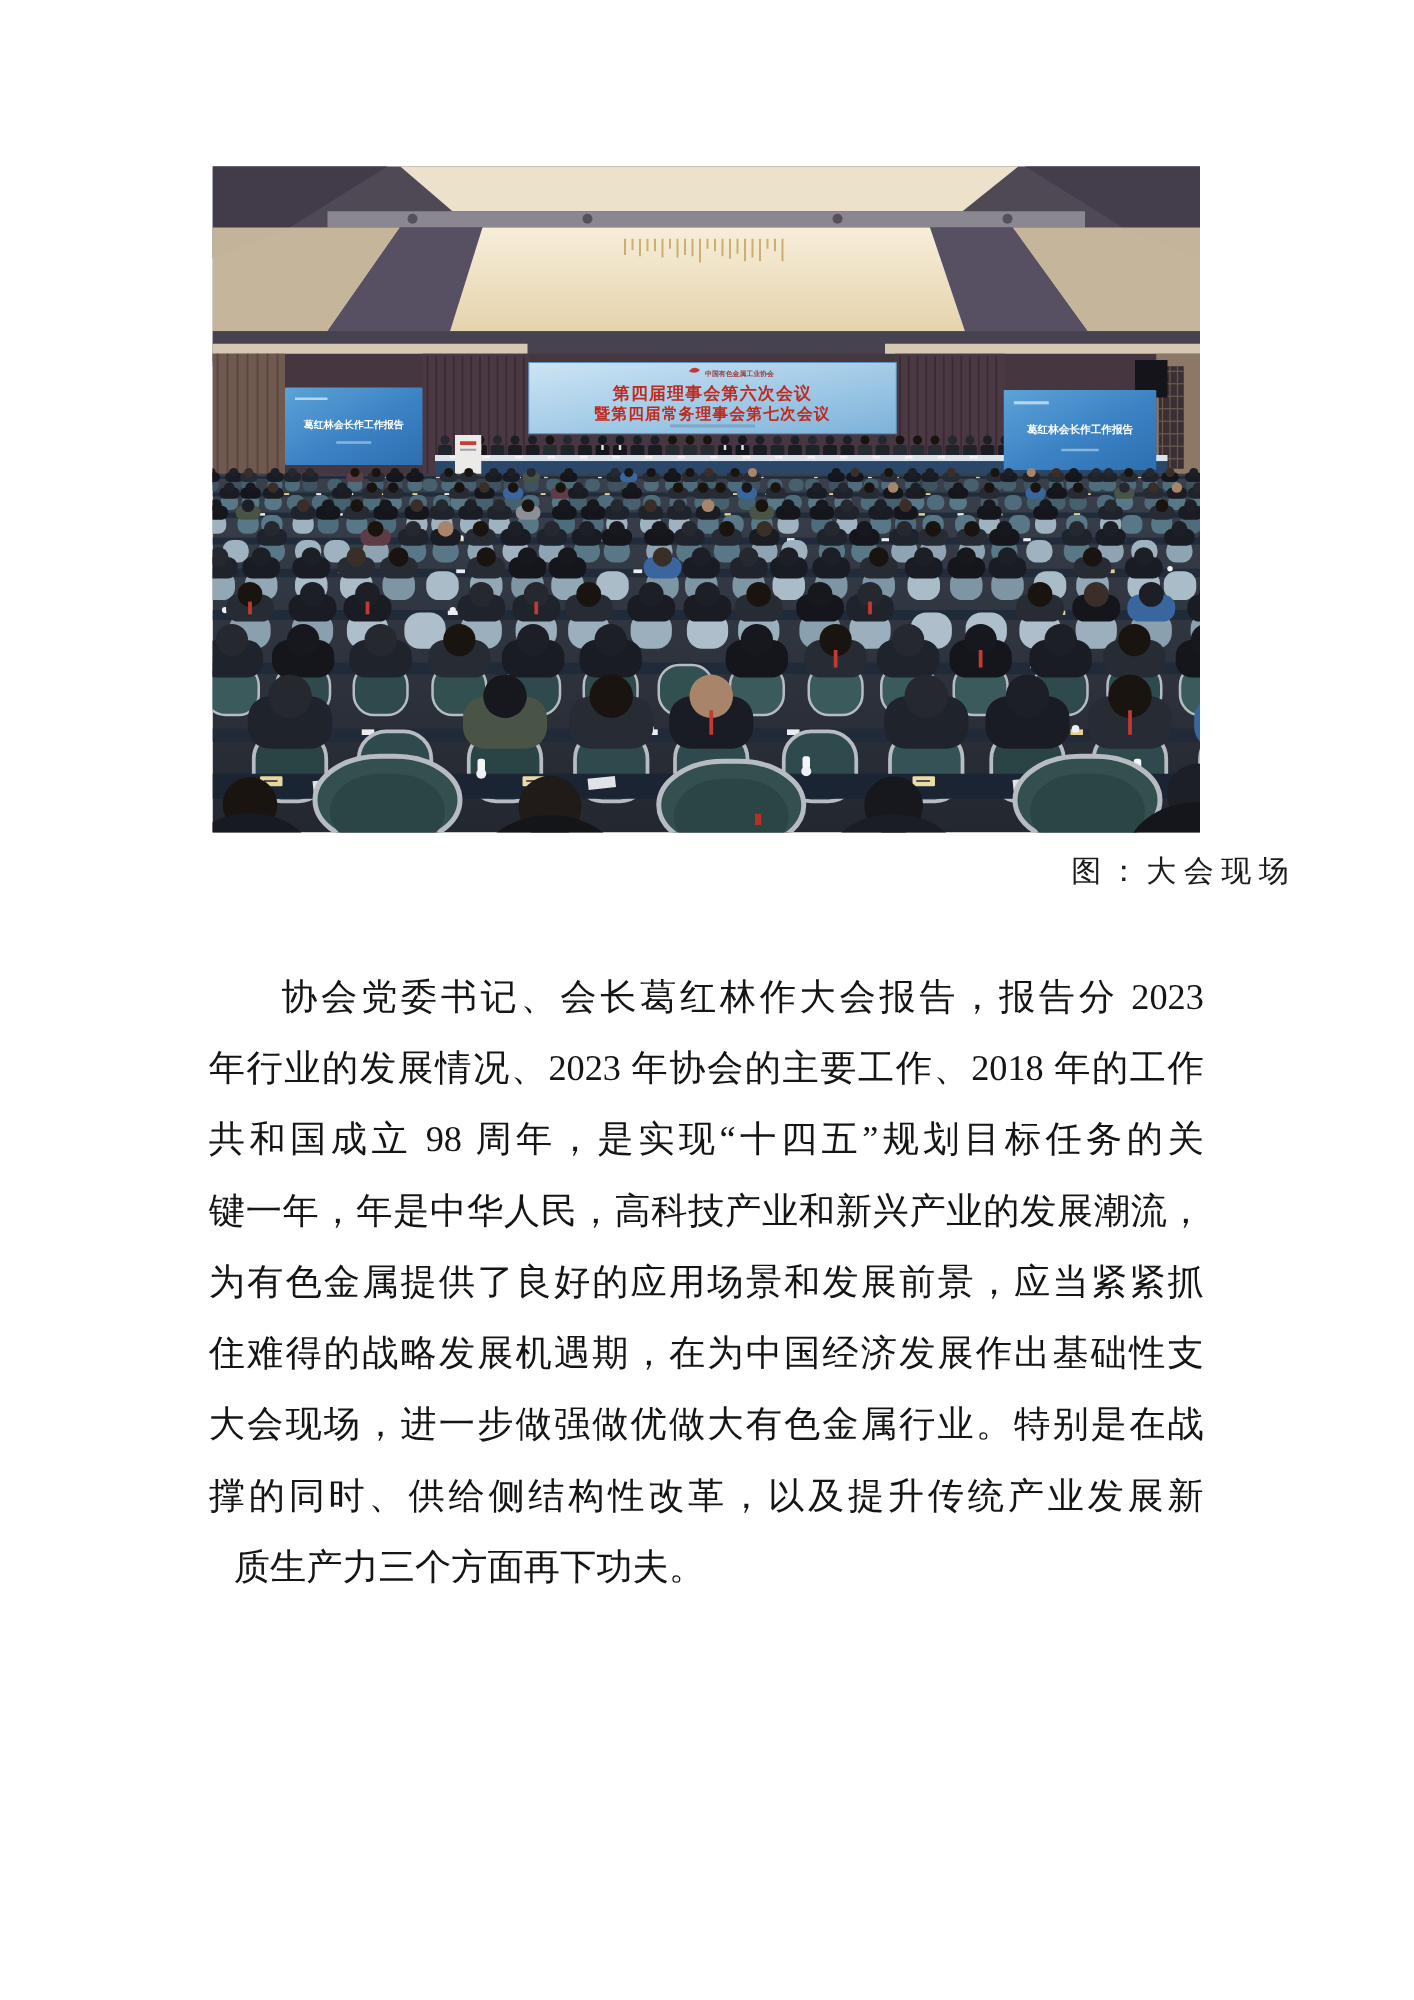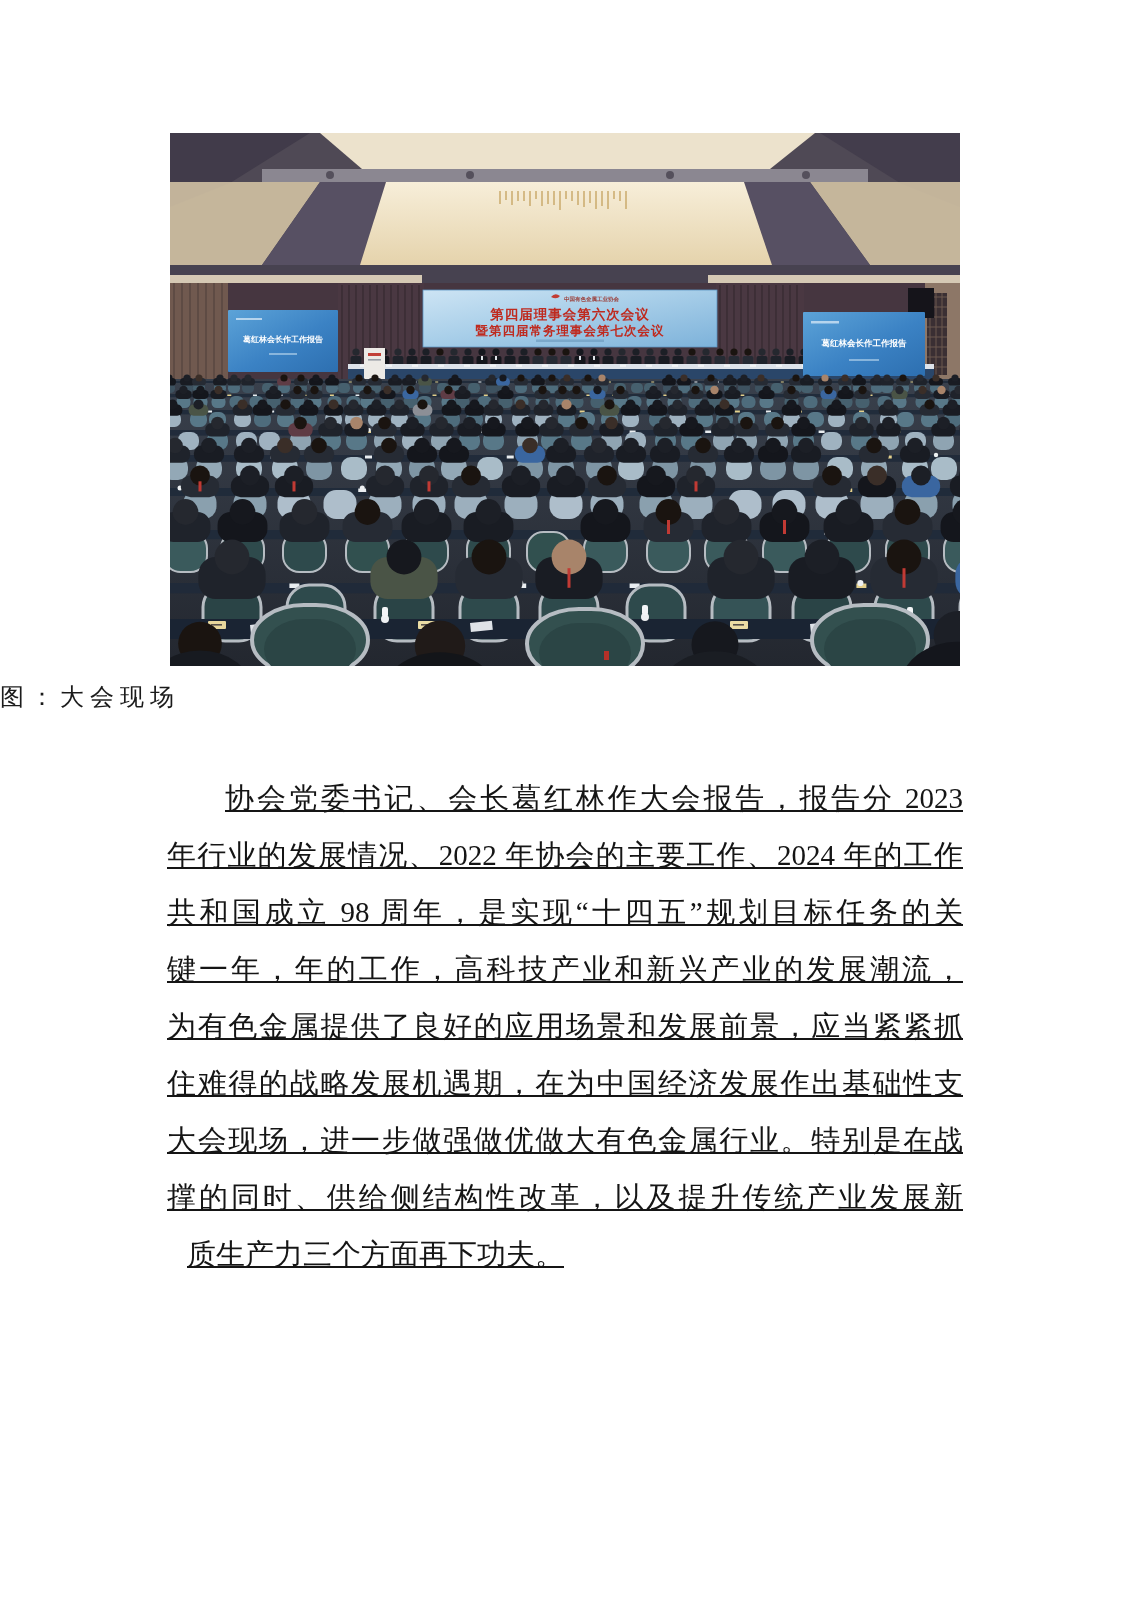--- a/index.html
+++ b/index.html
@@ -1,25 +1,25 @@
 <!DOCTYPE html>
 <html><head>
 <meta charset="utf-8">
 <style>
   html,body{margin:0;padding:0;background:#ffffff;}
   .page{position:relative;width:1131px;height:1600px;background:#ffffff;overflow:hidden;
         font-family:"Liberation Serif","DejaVu Serif",serif;}
   .photo-fig{position:absolute;left:170px;top:133px;width:790px;height:533px;margin:0;}
   .photo-fig svg{display:block;width:790px;height:533px;overflow:hidden;}
-  .caption{position:absolute;left:0;top:681px;width:1037px;text-align:left;
+  .caption{position:absolute;left:0;top:681px;width:1037px;text-align:right;
            font-size:24px;letter-spacing:6px;color:#1b1b1b;}
   .bodytext{position:absolute;left:167px;top:770px;width:796px;color:#151515;
             font-size:29px;}
   .pline{height:57px;line-height:57px;white-space:nowrap;text-align:justify;
-         text-align-last:justify;overflow:visible;text-decoration:underline;}
+         text-align-last:justify;overflow:visible;}
   .pline.first{text-indent:2em;}
   .pline.last{text-align-last:left;margin-left:20px;}
   .scr-title{font-family:"Liberation Sans","DejaVu Sans",sans-serif;font-weight:bold;}
 </style>
 </head>
 <body>
 
 <div class="page">
 
   <figure class="photo-fig">
@@ -1053,22 +1053,22 @@
           <ellipse cx="788" cy="554" rx="58" ry="45.24" fill="#14161c"></ellipse>
           <rect x="434" y="518" width="5" height="9" fill="#b53028"></rect>
         </g>
     </svg>
   </figure>
 
   <figcaption class="caption">图：大会现场</figcaption>
 
   <div class="bodytext">
     <div class="pline first">协会党委书记、会长葛红林作大会报告，报告分 2023</div>
-    <div class="pline">年行业的发展情况、2022 年协会的主要工作、2024 年的工作</div>
+    <div class="pline">年行业的发展情况、2023 年协会的主要工作、2018 年的工作</div>
     <div class="pline">共和国成立 98 周年，是实现“十四五”规划目标任务的关</div>
-    <div class="pline">键一年，年的工作，高科技产业和新兴产业的发展潮流，</div>
+    <div class="pline">键一年，年是中华人民，高科技产业和新兴产业的发展潮流，</div>
     <div class="pline">为有色金属提供了良好的应用场景和发展前景，应当紧紧抓</div>
     <div class="pline">住难得的战略发展机遇期，在为中国经济发展作出基础性支</div>
     <div class="pline">大会现场，进一步做强做优做大有色金属行业。特别是在战</div>
     <div class="pline">撑的同时、供给侧结构性改革，以及提升传统产业发展新</div>
     <div class="pline last">质生产力三个方面再下功夫。</div>
   </div>
 </div>
 
 </body></html>

